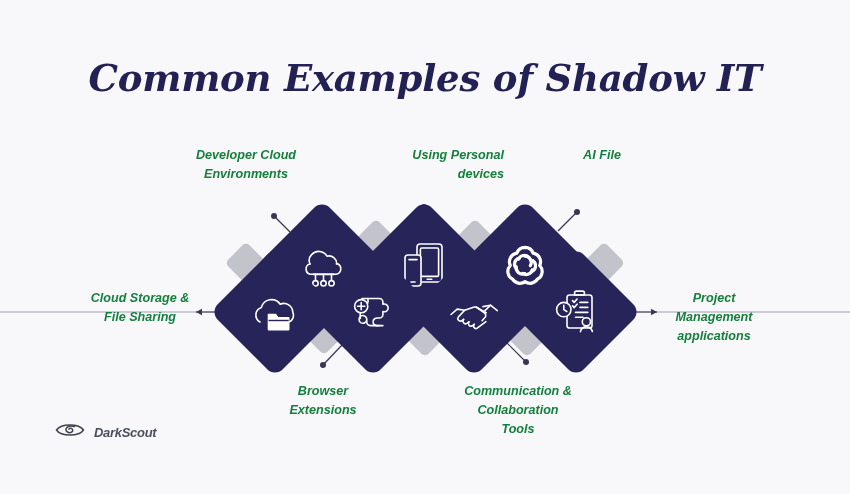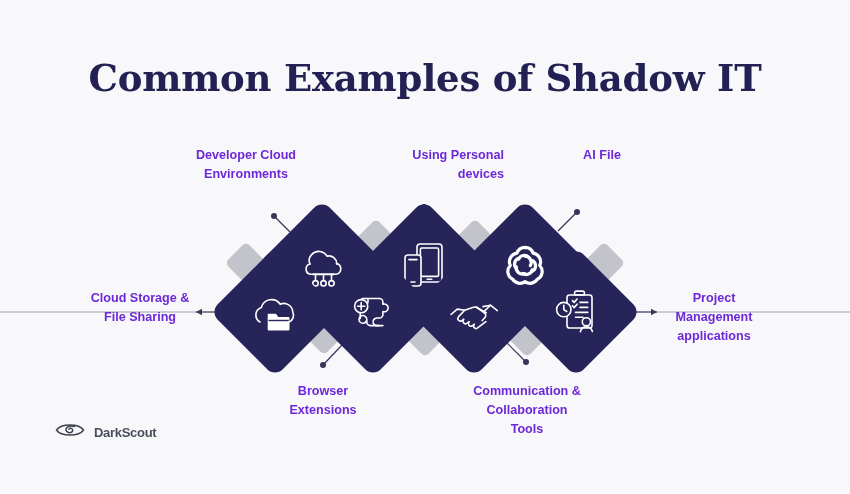--- a/index.html
+++ b/index.html
@@ -12,20 +12,21 @@
     height: 494px;
     background: #f8f8fb;
     font-family: "Liberation Sans", sans-serif;
     overflow: hidden;
     position: relative;
   }
   #canvas {
     position: relative;
     width: 850px;
     height: 494px;
+    font-style: italic;
   }
 
   
   .title {
     position: absolute;
     left: 0;
     top: 56px;
     width: 850px;
     text-align: center;
     font-family: "DejaVu Serif", "Liberation Serif", serif;
@@ -36,21 +37,21 @@
     white-space: nowrap;
   }
 
   
   .label {
     position: absolute;
     font-family: "Liberation Sans", sans-serif;
     font-weight: bold;
     font-size: 12.6px;
     line-height: 19px;
-    color: #6d28d9;
+    color: #15803d;
     text-align: center;
     white-space: pre-line;
   }
 
   
   .dia {
     position: absolute;
     background: #262458;
     border-radius: 11px;
     transform: rotate(45deg);
@@ -233,21 +234,21 @@
       <path d="M38 18.6 l7.5-1.4 l6.8 5.4" fill="none" stroke="#ffffff" stroke-width="1.6" stroke-linecap="round" stroke-linejoin="round"></path>
       <path d="M19.7 22.3 l-6.3 6.6 a2.6 2.6 0 0 0 3.1 4 l2.1-1.5" fill="none" stroke="#ffffff" stroke-width="1.6" stroke-linecap="round" stroke-linejoin="round"></path>
       <path d="M18.6 31.4 a2.6 2.6 0 0 0 3.2 4 l2.2-1.6" fill="none" stroke="#ffffff" stroke-width="1.6" stroke-linecap="round" stroke-linejoin="round"></path>
       <path d="M24 33.8 a2.6 2.6 0 0 0 3.2 4 l2-1.4" fill="none" stroke="#ffffff" stroke-width="1.6" stroke-linecap="round" stroke-linejoin="round"></path>
       <path d="M29.2 36.4 a2.4 2.4 0 0 0 3 3.7 l8.7-6.4" fill="none" stroke="#ffffff" stroke-width="1.6" stroke-linecap="round" stroke-linejoin="round"></path>
       <path d="M31.3 19 l8.3 6 a3 3 0 0 1 .5 4.3 l-3 3.4" fill="none" stroke="#ffffff" stroke-width="1.6" stroke-linecap="round" stroke-linejoin="round"></path>
       <path d="M45.5 17.2 l-6.6 6.4" fill="none" stroke="#ffffff" stroke-width="1.6" stroke-linecap="round" stroke-linejoin="round"></path>
     </svg>
         </div>
       </div>
-      <div class="label" style="left: 447px; top: 382px; width: 160px;">Communication &amp;
+      <div class="label" style="left: 438px; top: 382px; width: 160px;">Communication &amp;
 Collaboration
 Tools</div>
       <div class="dia" style="width: 92px; height: 92px; left: 530px; top: 266px;">
         <div class="dia-inner">
           <svg width="54" height="52" viewBox="0 0 54 52">
       <rect x="18" y="9" width="25" height="33" rx="2.6" fill="none" stroke="#ffffff" stroke-width="1.6" stroke-linecap="round" stroke-linejoin="round"></rect>
       <path d="M25.6 9 v-2.1 a1.8 1.8 0 0 1 1.8-1.8 h6.2 a1.8 1.8 0 0 1 1.8 1.8 v2.1 z" fill="none" stroke="#ffffff" stroke-width="1.6" stroke-linecap="round" stroke-linejoin="round"></path>
       <line x1="31" y1="16.4" x2="38.8" y2="16.4" fill="none" stroke="#ffffff" stroke-width="1.6" stroke-linecap="round" stroke-linejoin="round"></line>
       <line x1="31" y1="21.4" x2="38.8" y2="21.4" fill="none" stroke="#ffffff" stroke-width="1.6" stroke-linecap="round" stroke-linejoin="round"></line>
       <line x1="26.5" y1="26.4" x2="38.8" y2="26.4" fill="none" stroke="#ffffff" stroke-width="1.6" stroke-linecap="round" stroke-linejoin="round"></line>

